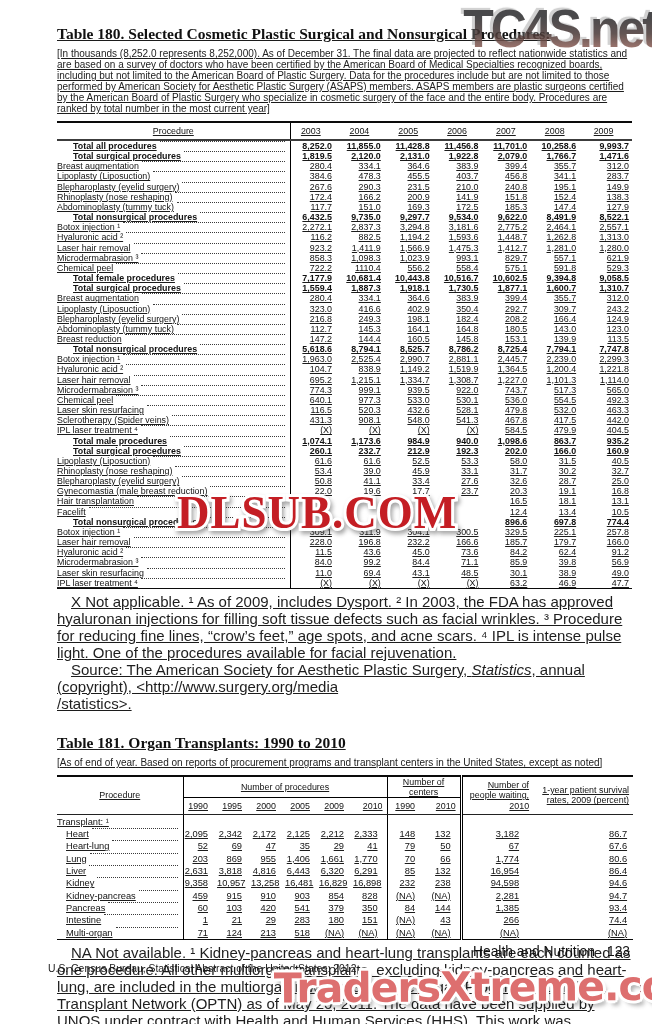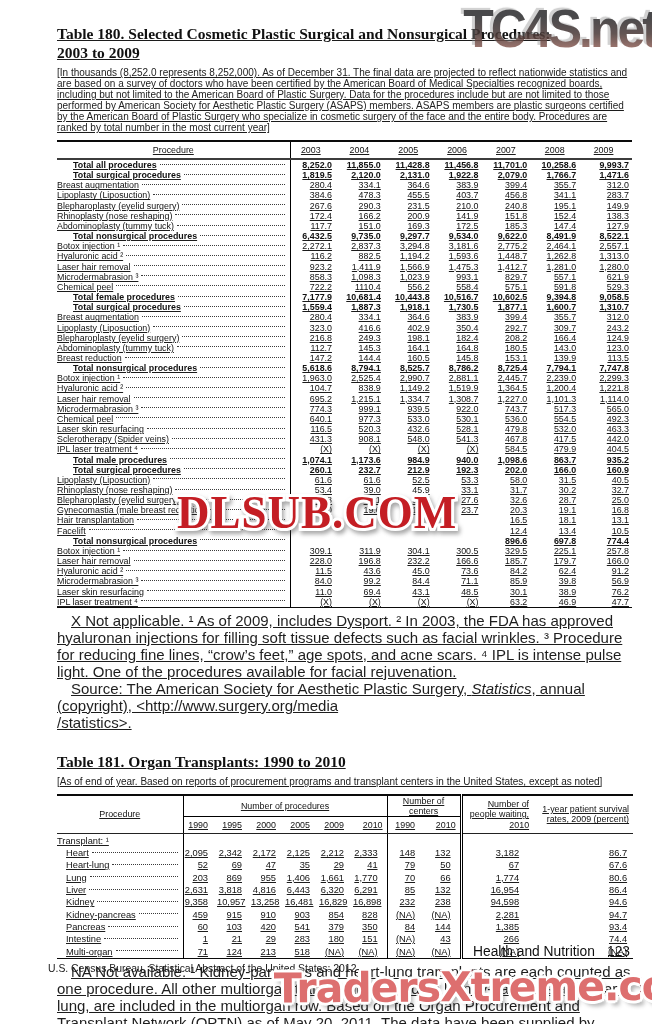--- a/index.html
+++ b/index.html
@@ -14,21 +14,21 @@
   .tbl-title .tline{display:block;}
   .intro{font-size:10px;line-height:11px;margin:5px 0 0 0;color:#222;}
 
   
   table.data{border-collapse:collapse;table-layout:fixed;width:575px;margin-top:7px;
              border-top:2.2px solid #0a0a0a;border-bottom:1.6px solid #0a0a0a;}
   table.data th{font-weight:400;font-size:8.9px;padding:0;color:#111;}
   table.data td{padding:0;color:#111;}
   tr.b{font-weight:700;}
   td.lab{overflow:hidden;}
-  td.lab .labflex{display:flex;align-items:center;white-space:nowrap;overflow:hidden;}
+  td.lab .labflex{display:flex;align-items:flex-start;white-space:nowrap;overflow:hidden;}
   .dots{flex:1;min-width:5px;border-bottom:1.1px dotted #3a3a3a;margin:0 3px 2px 3px;}
   td.num{text-align:right;}
 
   
   .t180 col.cproc{width:233px;}
   .t180 col.cyr{width:48.8px;}
   .t180 thead th{height:16px;vertical-align:middle;border-bottom:2px solid #3c3c3c;}
   .t180 th.proc{border-right:1.2px solid #000;text-align:center;}
   .t180 th.yr{text-align:center;padding-right:8px;}
   .t180 tbody td{font-size:8.9px;height:10.15px;line-height:10.15px;vertical-align:bottom;}
@@ -97,21 +97,20 @@
 </style>
 </head>
 <body>
 
 <div class="page">
   <div class="content">
 
     <section>
       <h1 class="tbl-title">
         <span class="tline">Table 180. Selected Cosmetic Plastic Surgical and Nonsurgical Procedures:</span>
-        <span class="tline">2003 to 2009</span>
       </h1>
       <p class="intro">[In thousands (8,252.0 represents 8,252,000). As of December 31. The final data are projected to reflect nationwide statistics and are based on a survey of doctors who have been certified by the American Board of Medical Specialties recognized boards, including but not limited to the American Board of Plastic Surgery. Data for the procedures include but are not limited to those performed by American Society for Aesthetic Plastic Surgery (ASAPS) members. ASAPS members are plastic surgeons certified by the American Board of Plastic Surgery who specialize in cosmetic surgery of the face and the entire body. Procedures are ranked by total number in the most current year]</p>
 
       <table class="data t180">
         <colgroup>
           <col class="cproc">
             <col class="cyr">
             <col class="cyr">
             <col class="cyr">
           <col class="cyr">
@@ -768,21 +767,21 @@
                   <span>Laser skin resurfacing</span>
                   <span class="dots"></span>
                 </span>
               </td>
               <td class="num">11.0</td>
               <td class="num">69.4</td>
               <td class="num">43.1</td>
               <td class="num">48.5</td>
               <td class="num">30.1</td>
               <td class="num">38.9</td>
-              <td class="num">76.2</td>
+              <td class="num">49.0</td>
             </tr>
             <tr>
               <td class="lab">
                 <span class="labflex">
                   <span>IPL laser treatment ⁴</span>
                   <span class="dots"></span>
                 </span>
               </td>
               <td class="num">(X)</td>
               <td class="num">(X)</td>

